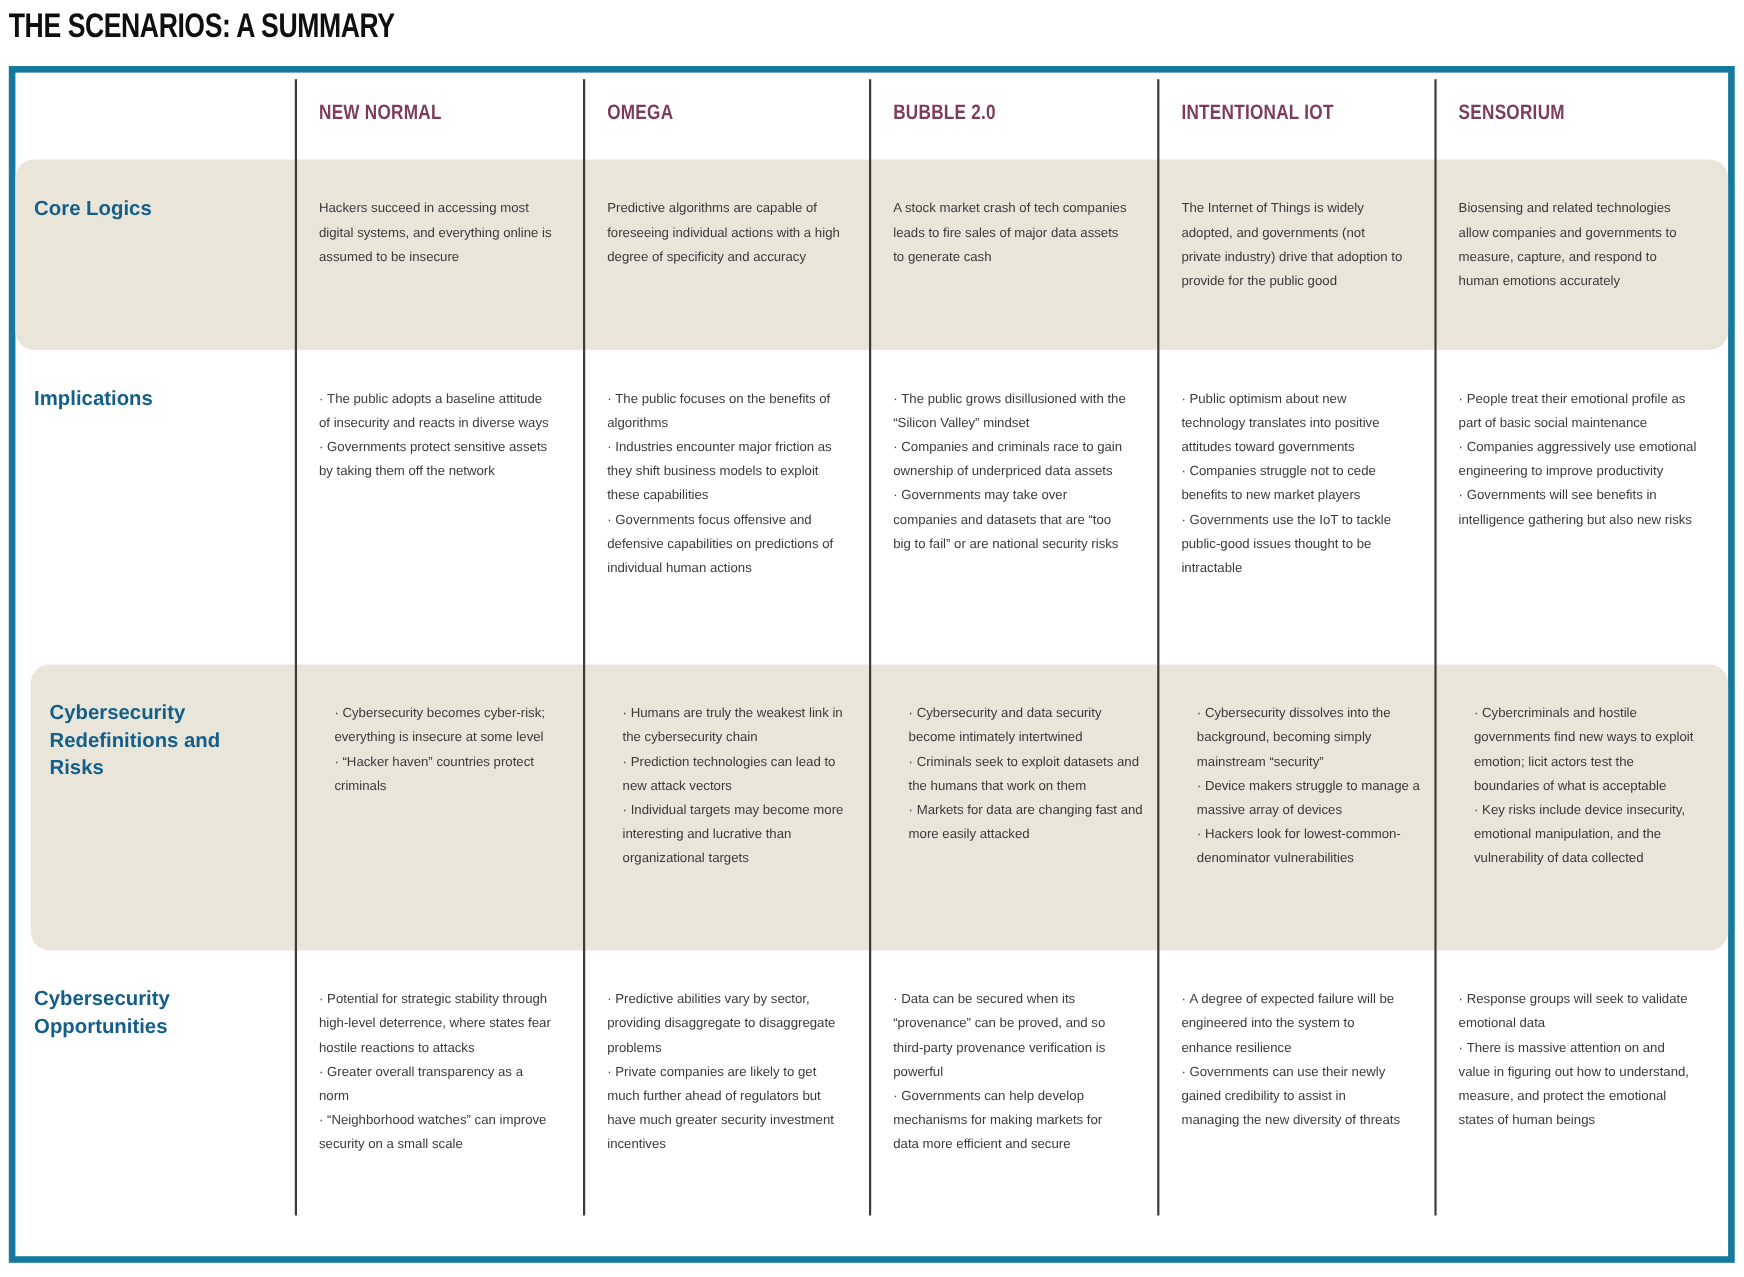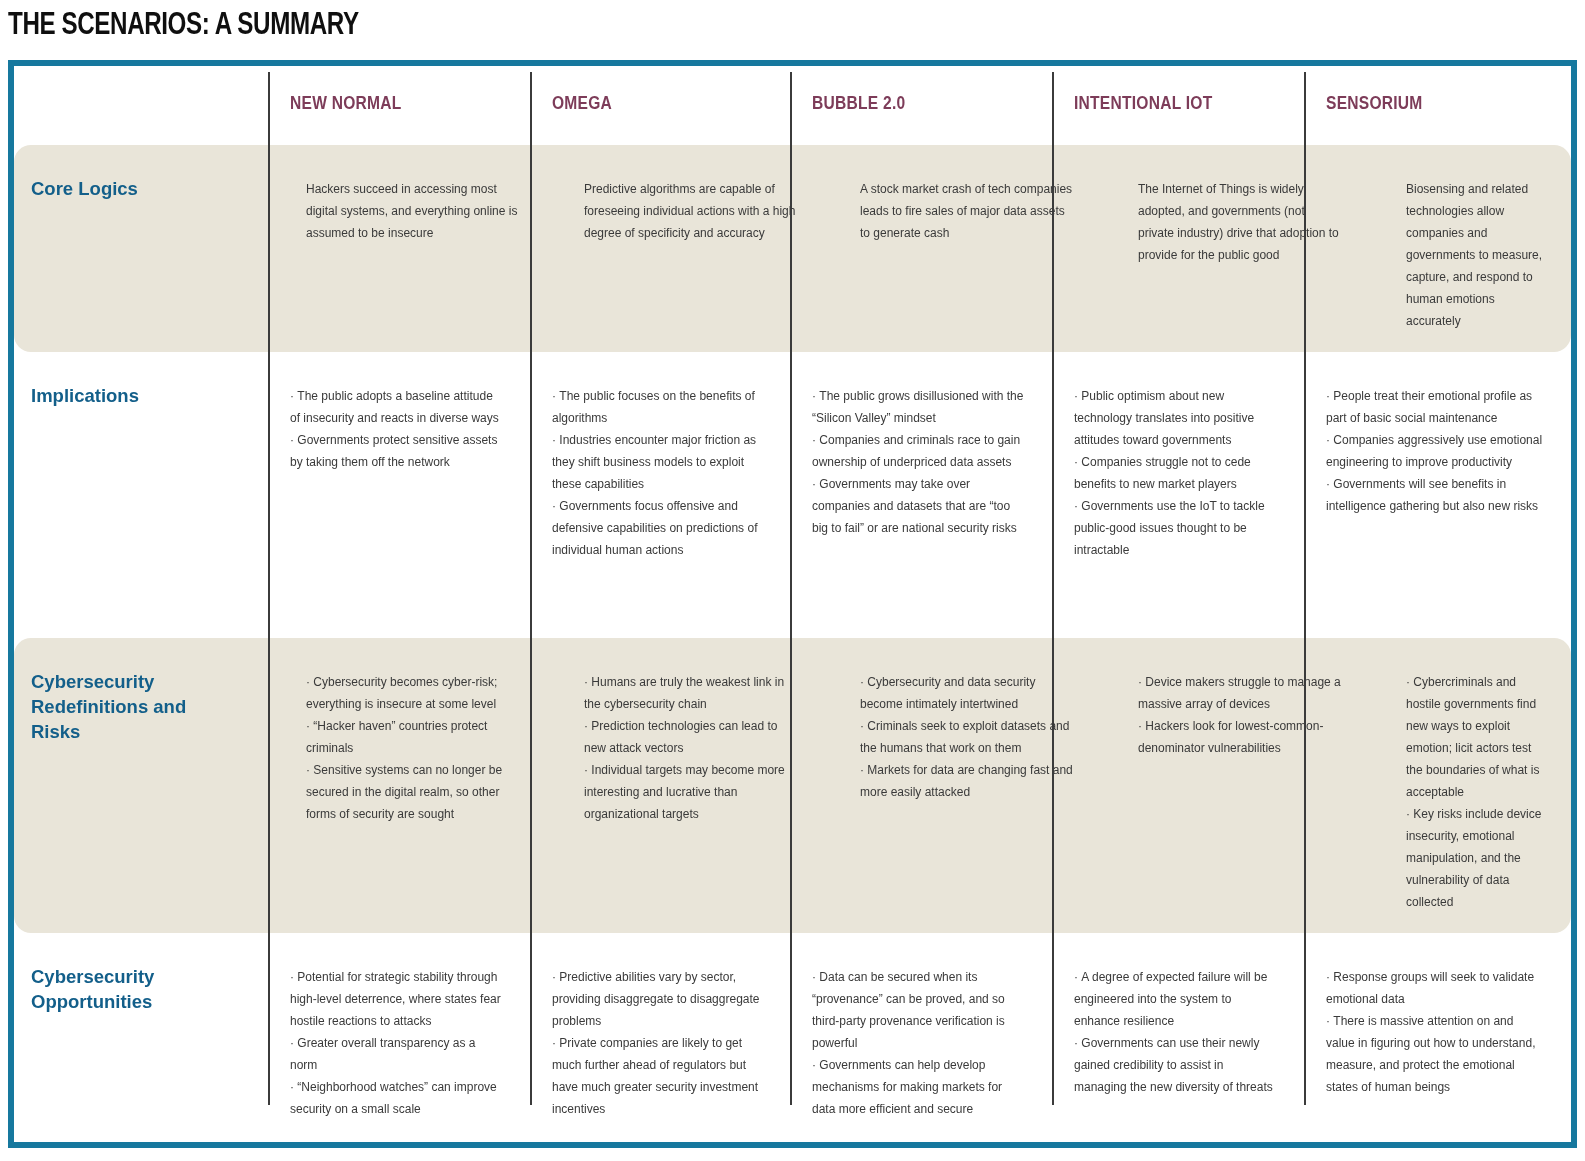--- a/index.html
+++ b/index.html
@@ -17,26 +17,26 @@
     position:absolute;left:8px;top:60px;right:8px;bottom:13px;
     border:6px solid var(--teal);background:#ffffff;
   }
 
   .vline{
     position:absolute;top:6px;bottom:37px;width:2px;
     background:#3b3b3b;z-index:5;
   }
 
   .row{display:grid;grid-template-columns:254px 262px 260px 262px 252px 1fr;border-radius:17px;}
-  .band{background:var(--beige);gap:16px;}
+  .band{background:var(--beige);}
 
   .row-header{min-height:79px;}
   .row-core{min-height:173px;}
   .row-impl{min-height:286px;}
-  .row-risk{min-height:260px;}
+  .row-risk{min-height:260px;margin-left:14px;}
   .row-opps{min-height:278px;}
 
   .col-head{padding:26px 8px 0 22px;}
   .col-head .cond{
     display:inline-block;font-size:19px;font-weight:700;color:var(--maroon);
     letter-spacing:0.3px;white-space:nowrap;
     transform:scaleX(0.82);transform-origin:left top;
   }
 
   .row-label{
@@ -110,33 +110,33 @@
         <div class="bullet" data-name="bullet-item">Companies aggressively use emotional engineering to improve productivity</div>
         <div class="bullet" data-name="bullet-item">Governments will see benefits in intelligence gathering but also new risks</div>
       </div>
   </div>
 
   <div class="row row-risk band" data-name="row-cybersecurity-redefinitions-risks">
     <div class="row-label" data-name="row-header-redefinitions-risks">Cybersecurity Redefinitions and Risks</div>
     <div class="body-cell" data-name="cell-new-normal-risks">
         <div class="bullet" data-name="bullet-item">Cybersecurity becomes cyber-risk; everything is insecure at some level</div>
         <div class="bullet" data-name="bullet-item">“Hacker haven” countries protect criminals</div>
-        <div class="bullet" data-name="bullet-item">Sensitive systems can no longer be secured in the digital realm, so other forms of security are sought</div>
       </div>
     <div class="body-cell" data-name="cell-omega-risks">
         <div class="bullet" data-name="bullet-item">Humans are truly the weakest link in the cybersecurity chain</div>
         <div class="bullet" data-name="bullet-item">Prediction technologies can lead to new attack vectors</div>
         <div class="bullet" data-name="bullet-item">Individual targets may become more interesting and lucrative than organizational targets</div>
       </div>
     <div class="body-cell" data-name="cell-bubble-risks">
         <div class="bullet" data-name="bullet-item">Cybersecurity and data security become intimately intertwined</div>
         <div class="bullet" data-name="bullet-item">Criminals seek to exploit datasets and the humans that work on them</div>
         <div class="bullet" data-name="bullet-item">Markets for data are changing fast and more easily attacked</div>
       </div>
     <div class="body-cell" data-name="cell-iot-risks">
+        <div class="bullet" data-name="bullet-item">Cybersecurity dissolves into the background, becoming simply mainstream “security”</div>
         <div class="bullet" data-name="bullet-item">Device makers struggle to manage a massive array of devices</div>
         <div class="bullet" data-name="bullet-item">Hackers look for lowest-common-denominator vulnerabilities</div>
       </div>
     <div class="body-cell" data-name="cell-sensorium-risks">
         <div class="bullet" data-name="bullet-item">Cybercriminals and hostile governments find new ways to exploit emotion; licit actors test the boundaries of what is acceptable</div>
         <div class="bullet" data-name="bullet-item">Key risks include device insecurity, emotional manipulation, and the vulnerability of data collected</div>
       </div>
   </div>
 
   <div class="row row-opps" data-name="row-cybersecurity-opportunities">

